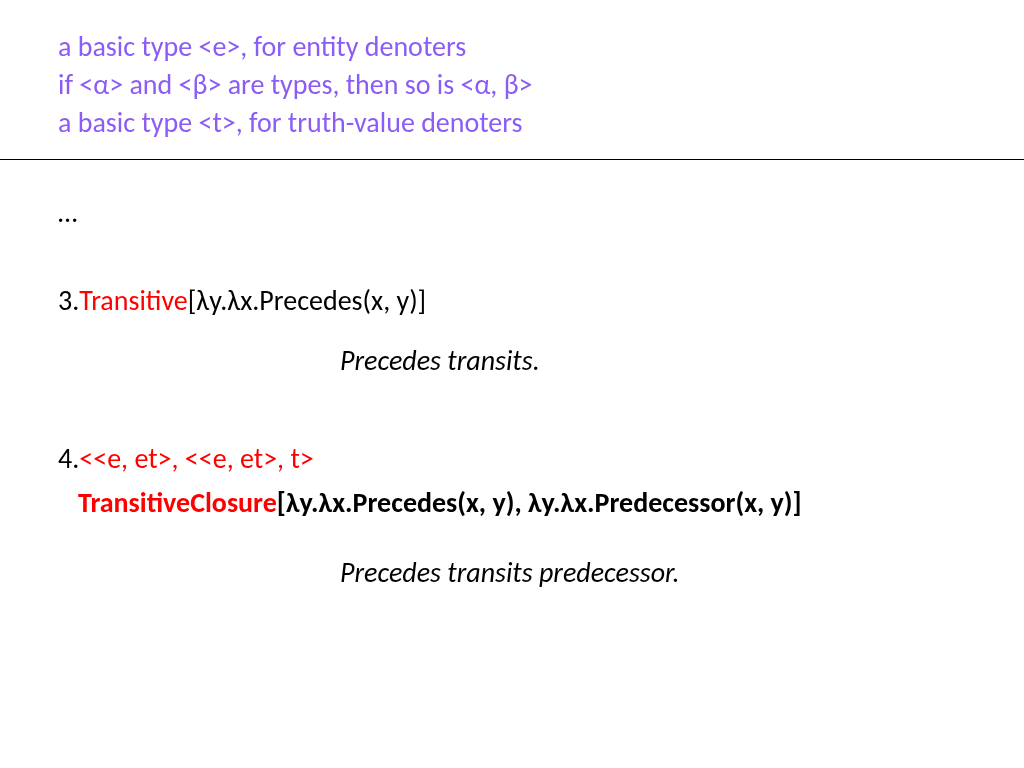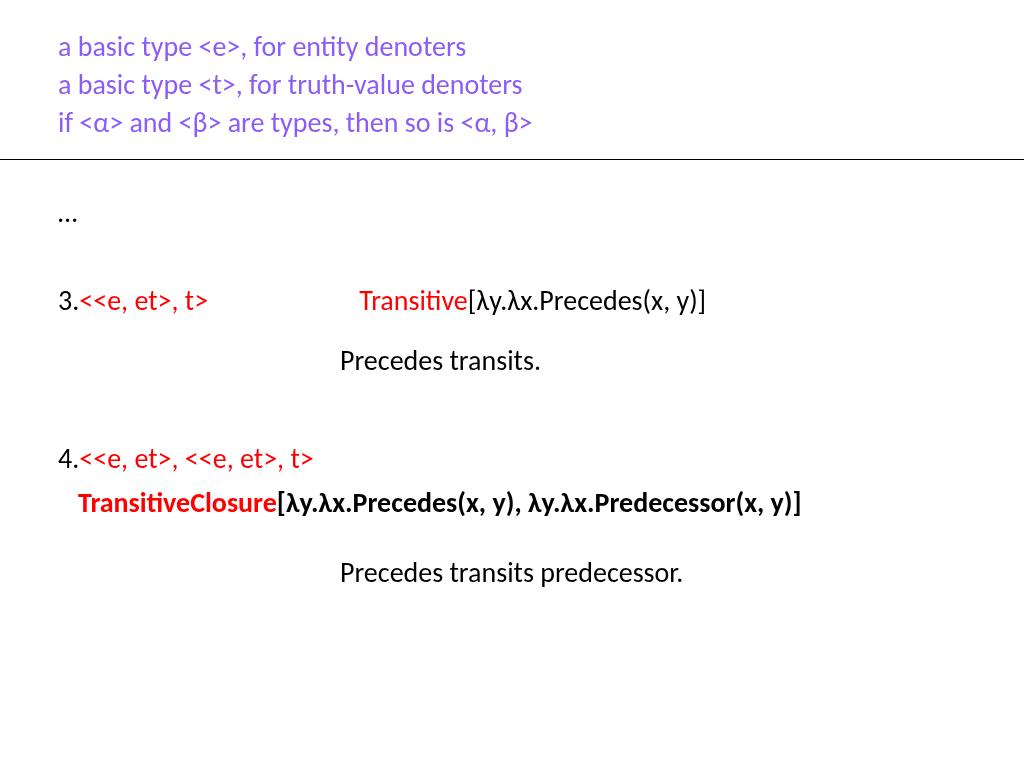--- a/index.html
+++ b/index.html
@@ -36,20 +36,21 @@
     align-items: baseline;
   }
   .red {
     color: #ff0000;
   }
   .black {
     color: #000;
     text-align: right;
   }
   .italic {
+    font-style: italic;
   }
   .transcap {
     margin-left: 282px;
     margin-top: 18px;
     margin-bottom: 56px;
   }
   .transcap2 {
     margin-left: 282px;
     margin-top: 28px;
   }
@@ -63,31 +64,30 @@
   .col1 {
     min-width: 280px;
     display: inline-block;
   }
 </style>
 </head>
 <body>
 
 <div class="header">
   <div>a basic type &lt;e&gt;, for entity denoters</div>
+  <div>if &lt;α&gt; and &lt;β&gt; are types, then so is &lt;α, β&gt;</div>
   <div>a basic type &lt;t&gt;, for truth-value denoters</div>
-  <div>if &lt;α&gt; and &lt;β&gt; are types, then so is &lt;α, β&gt;</div>
 </div>
 <div class="divider"></div>
 
 <div class="content">
   <div class="ellipsis">…</div>
 
   <div class="row typerow">
     <span>3.  </span>
-    <span class="col1"><span class="red">&lt;&lt;e, et&gt;, t&gt;</span></span>
     <span class="red">Transitive</span>
       <span class="black">[λy.λx.Precedes(x, y)]</span>
   </div>
   <div class="italic transcap">Precedes transits.</div>
 
   <div class="row typerow">
     <span>4. </span>
     <span class="red">&lt;&lt;e, et&gt;, &lt;&lt;e, et&gt;, t&gt;</span>
   </div>
   <div class="indent">

